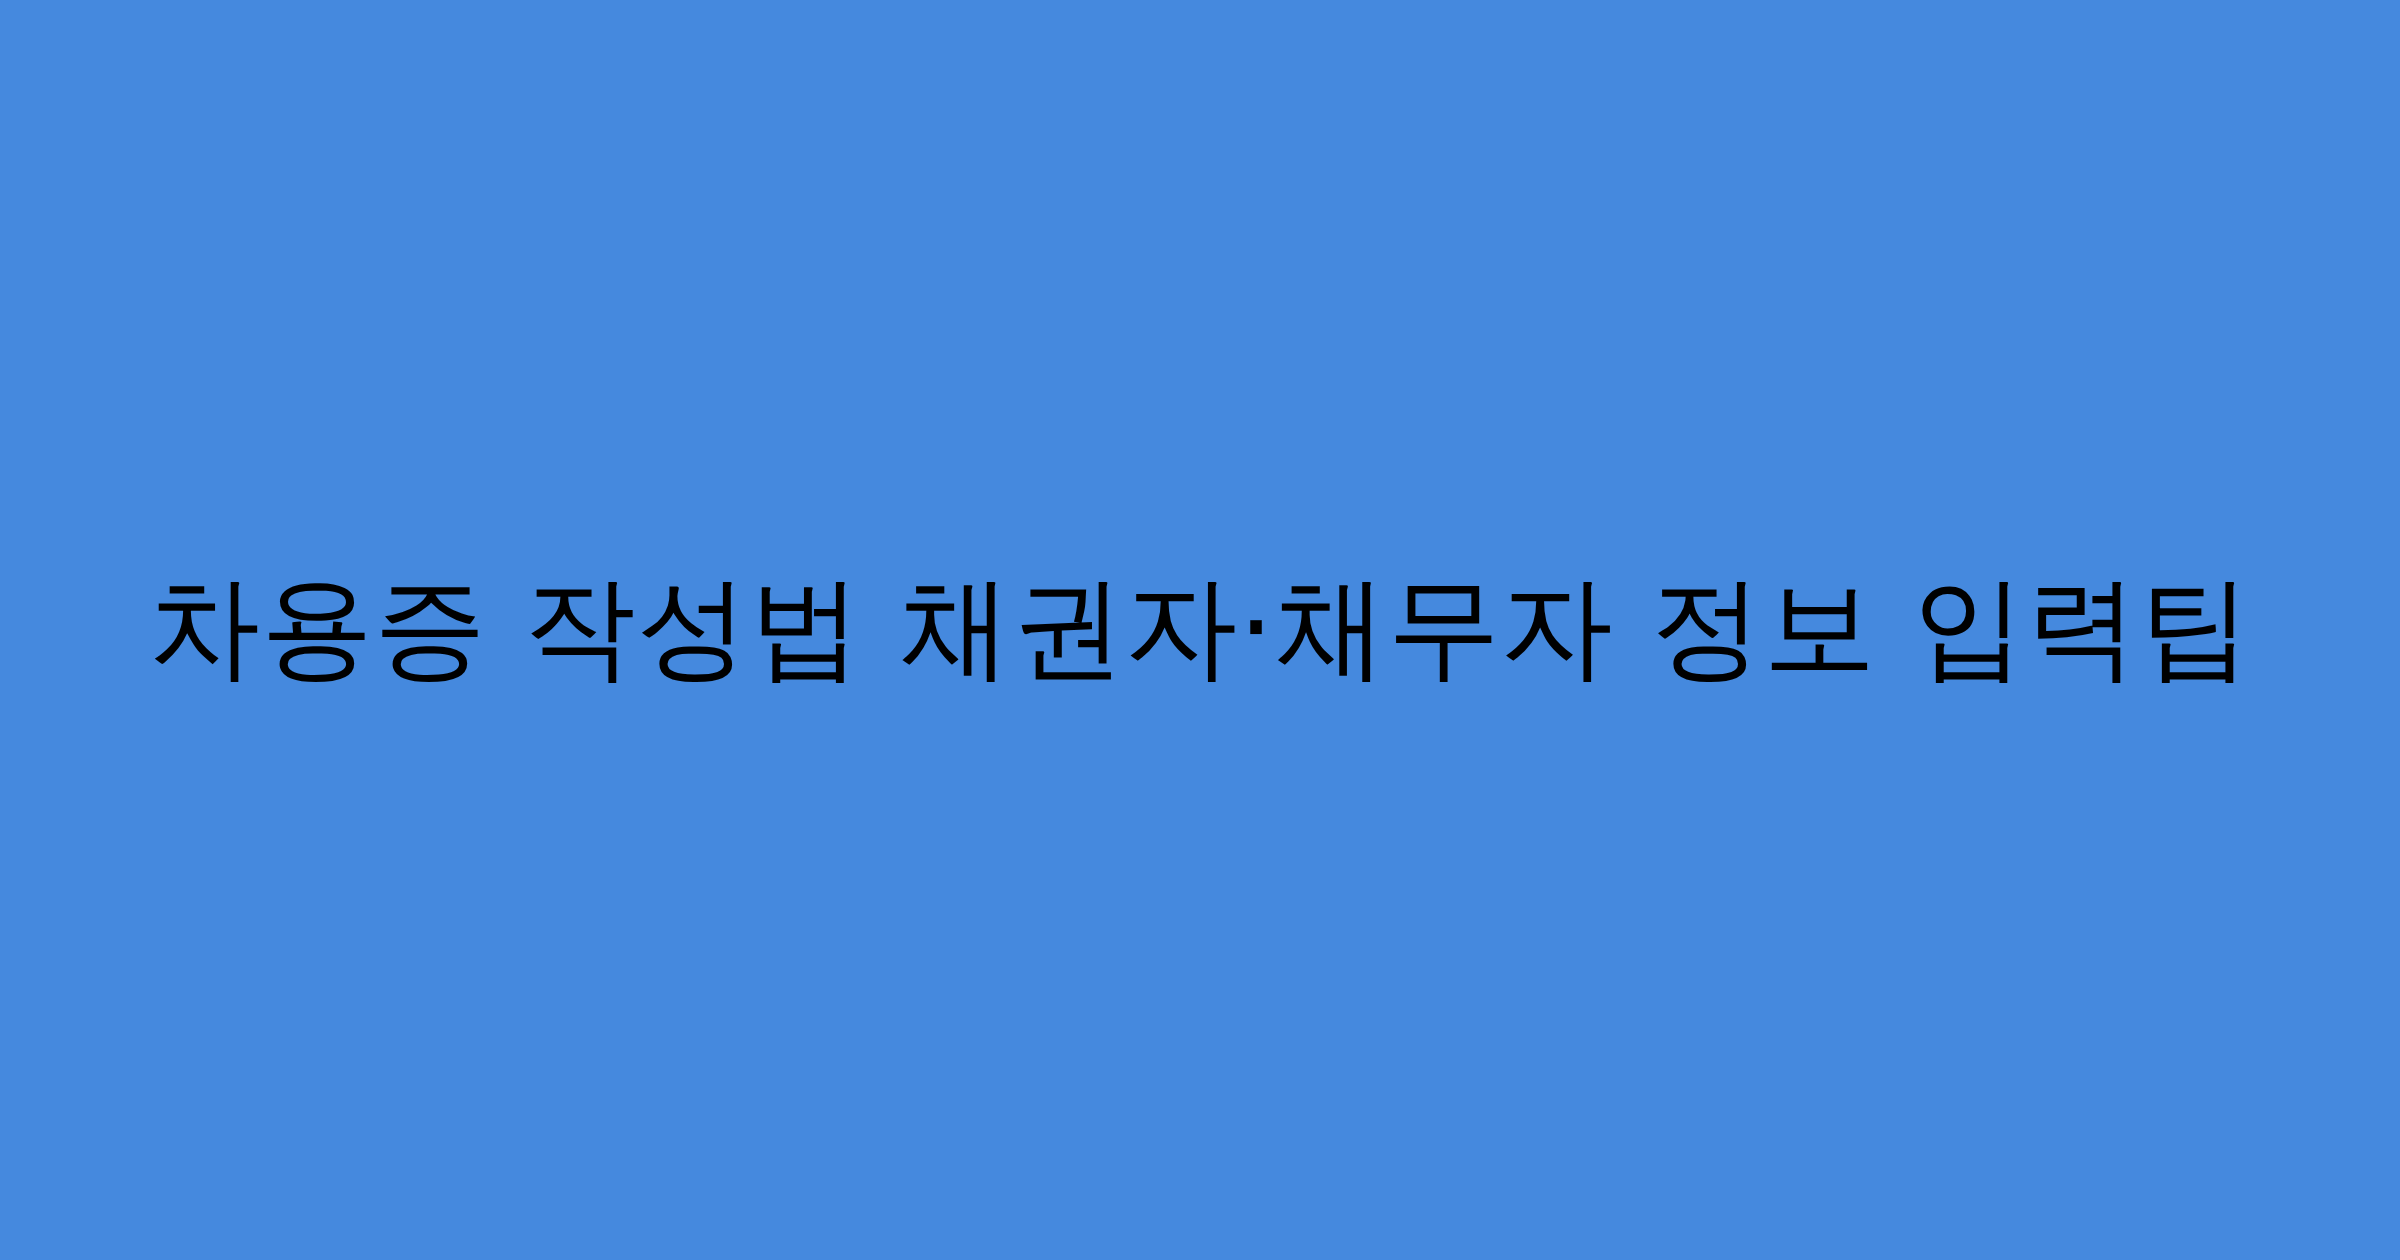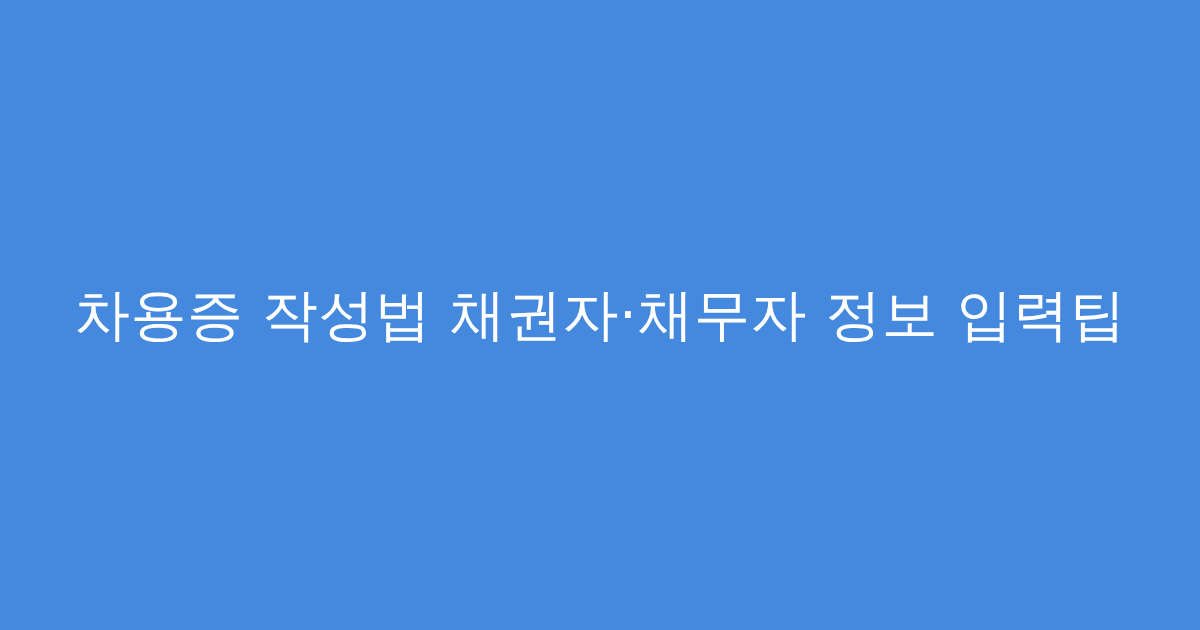--- a/index.html
+++ b/index.html
@@ -24,21 +24,21 @@
     background-color: #4589DE;
     display: flex;
     align-items: center;
     justify-content: center;
     padding: 0 80px;
   }
 
   
   .og-card__title {
     margin: 0;
-    color: #ffffff;
+    color: #000000;
     font-family: "DejaVu Sans", "Liberation Sans", sans-serif;
     font-size: 56px;
     font-weight: 400;
     line-height: 1.25;
     letter-spacing: 0.5px;
     text-align: center;
     white-space: nowrap;
     word-break: keep-all;
   }
 </style>

